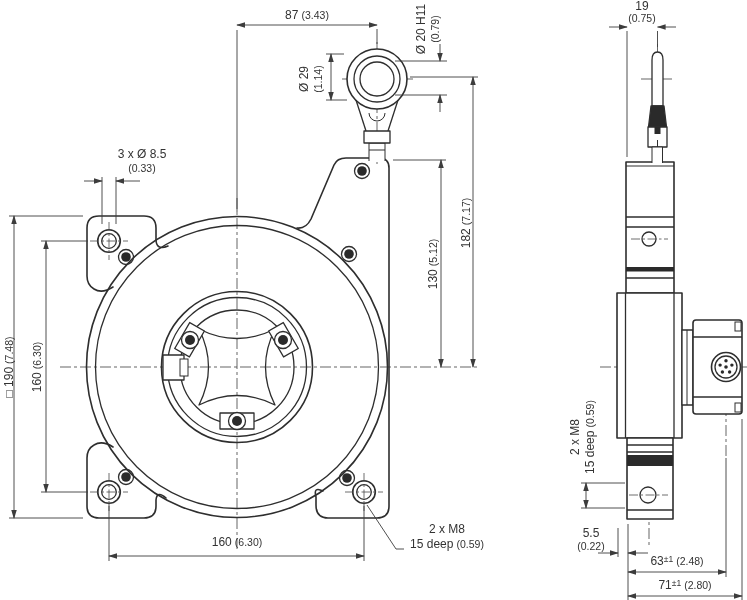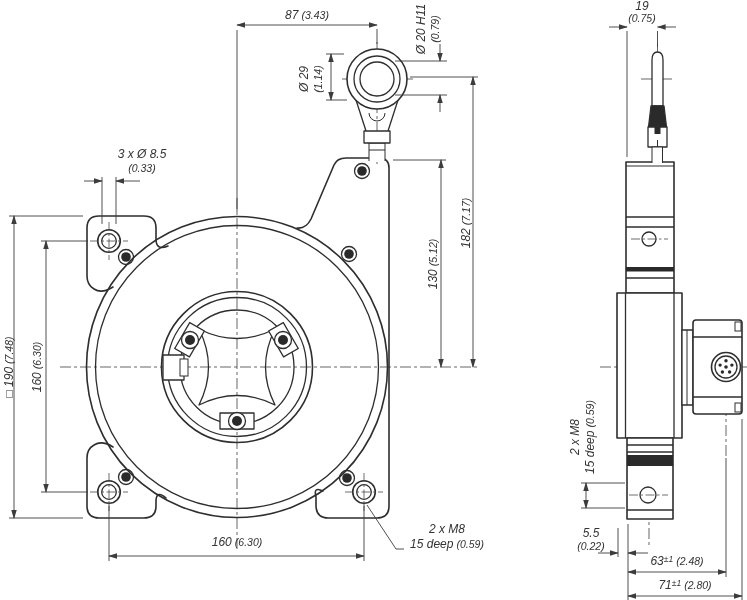--- a/index.html
+++ b/index.html
@@ -1,16 +1,16 @@
 <!DOCTYPE html>
 <html><head>
 <meta charset="utf-8">
 <style>
   html,body{margin:0;padding:0;background:#fff;}
-  .stage{position:relative;width:747px;height:600px;background:#f0abfc;overflow:hidden;font-style:italic;}
+  .stage{position:relative;width:747px;height:600px;background:#f0abfc;overflow:hidden;}
   svg{display:block;}
   .s-main{stroke:#2e2e2e;stroke-width:1.6;fill:none;stroke-linejoin:round;stroke-linecap:round;}
   .s-med{stroke:#2e2e2e;stroke-width:1.3;fill:none;stroke-linejoin:round;}
   .s-thin{stroke:#2e2e2e;stroke-width:1;fill:none;}
   .fill-dark{fill:#2a2a2a;stroke:none;}
   .wht{fill:#ffffff;}
   .cl{stroke:#4a4a4a;stroke-width:.85;fill:none;stroke-dasharray:11 3 3 3;}
   .clh{stroke:#4a4a4a;stroke-width:.8;fill:none;stroke-dasharray:9 2.5 2.5 2.5;}
   .dim{stroke:#3c3c3c;stroke-width:.9;fill:none;}
   text{font-family:"Liberation Sans","DejaVu Sans",sans-serif;font-size:12px;fill:#333;}

